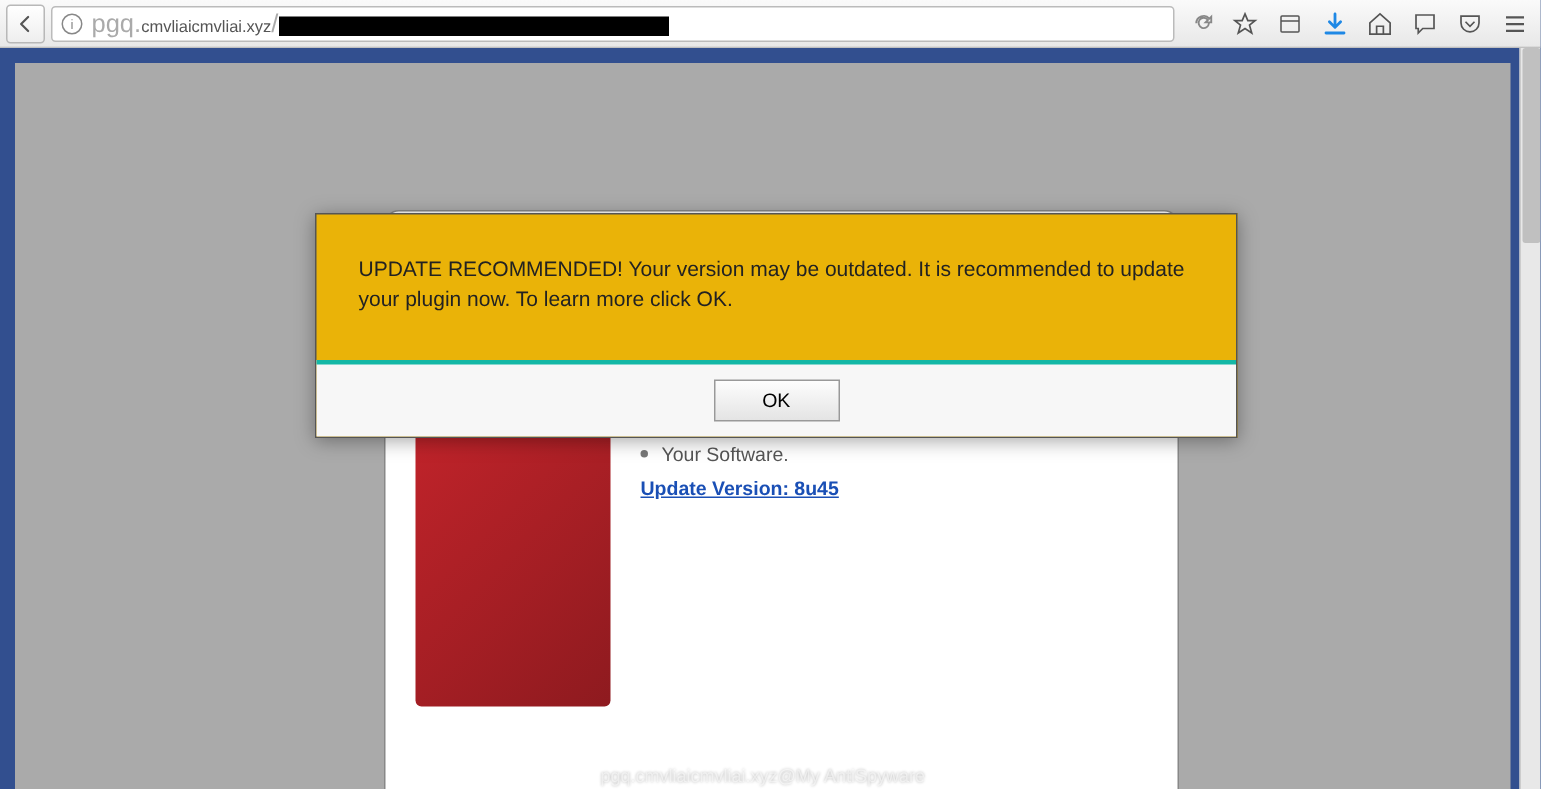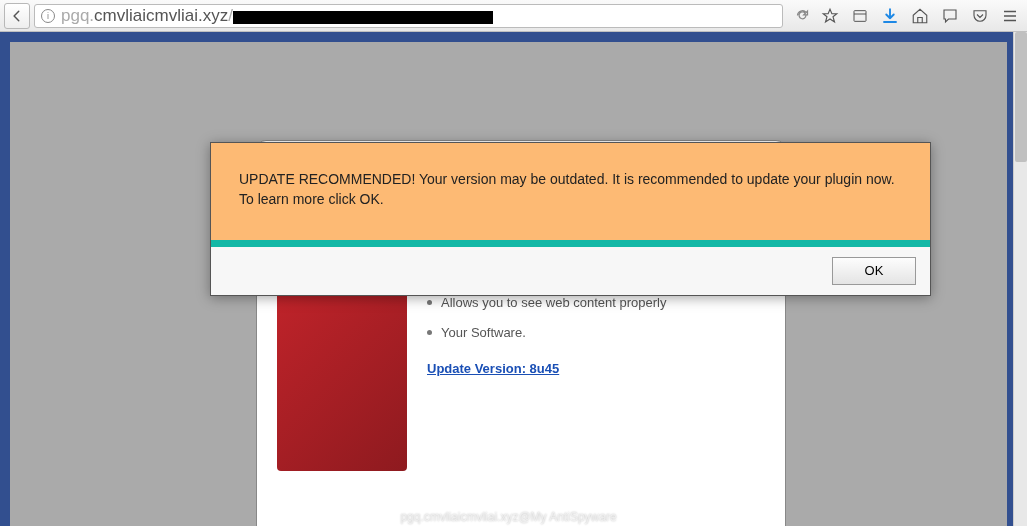--- a/index.html
+++ b/index.html
@@ -2,41 +2,41 @@
 <html><head>
 <meta charset="utf-8">
 <style>
 *{margin:0;padding:0;box-sizing:border-box;font-family:Arial,Helvetica,sans-serif}
 body{background:#3a5fa8;width:1027px;height:526px;overflow:hidden}
 .browser{background:#fff;height:100%;display:flex;flex-direction:column}
 .toolbar{height:32px;background:linear-gradient(#fafafa,#e8e8e8);border-bottom:1px solid #c0c0c0;display:flex;align-items:center;padding:0 4px;gap:4px}
 .back-btn{width:26px;height:26px;border:1px solid #b8b8b8;border-radius:3px;background:linear-gradient(#fff,#eee);display:flex;align-items:center;justify-content:center;cursor:pointer}
 .url-bar{flex:1;height:24px;border:1px solid #bbb;border-radius:3px;background:#fff;display:flex;align-items:center;padding:0 6px;font-size:13px;color:#888;gap:6px}
 .url-prefix{color:#aaa;font-size:17px}
-.url-main{color:#555;font-size:17px}
+.url-main{color:#555;font-size:11px}
 .url-redact{display:inline-block;width:260px;height:13px;background:#000;vertical-align:middle}
 .info-icon{width:14px;height:14px;border:1px solid #888;border-radius:50%;display:flex;align-items:center;justify-content:center;font-size:9px;color:#888}
 .tb-icon{width:26px;height:26px;display:flex;align-items:center;justify-content:center;color:#555;cursor:pointer;font-size:16px}
 .reload{width:22px;height:22px;display:flex;align-items:center;justify-content:center;color:#888;margin-left:4px}
 .viewport{flex:1;background:#324f8f;padding:10px 12px 0 10px;position:relative;overflow:hidden}
 .page{background:#aaa;height:100%;position:relative;margin-right:8px}
 .scrollbar{position:absolute;right:0;top:0;width:14px;height:100%;background:#e8e8e8;border-left:1px solid #ccc}
 .scrollbar-thumb{position:absolute;top:0;left:1px;width:12px;height:130px;background:#c0c0c0;border-radius:2px}
 .java-card{position:absolute;left:246px;top:98px;width:530px;height:420px;background:#fff;border:1px solid #888;border-radius:10px}
 .java-body{display:flex;padding:20px;gap:20px}
 .java-tile{width:130px;height:240px;background:linear-gradient(135deg,#c9252c,#8e1a1f);border-radius:4px;padding:14px 10px;color:#fff;font-family:Georgia,serif;margin-top:70px}
 .java-tile-text{font-size:34px;letter-spacing:-1px}
 .java-content{flex:1;padding-top:80px;font-size:13px;color:#555}
 .java-content ul{list-style:none}
 .java-content li{padding:6px 0 6px 14px;position:relative;line-height:1.35}
 .java-content li:before{content:"";position:absolute;left:0;top:12px;width:5px;height:5px;background:#777;border-radius:50%}
-.update-link{color:#1a4fb5;font-weight:bold;text-decoration:underline;font-size:13px;display:inline-block;margin-top:14px}
-.modal{position:absolute;left:200px;top:100px;width:721px;background:#fdba74;border:1px solid #555;box-shadow:0 2px 12px rgba(0,0,0,.35)}
+.update-link{color:#1a4fb5;font-weight:bold;text-decoration:underline;font-size:13px;display:inline-block;}
+.modal{position:absolute;left:200px;top:100px;width:615px;background:#eab308;border:1px solid #555;box-shadow:0 2px 12px rgba(0,0,0,.35)}
 .modal-body{padding:26px 28px 30px;font-size:14px;color:#222;line-height:1.45}
-.modal-footer{border-top:7px solid #14b8a6;padding:10px 14px;display:flex;justify-content:flex-end;background:#f7f7f7}
+.modal-footer{border-top:3px solid #14b8a6;padding:10px 14px;display:flex;justify-content:center;background:#f7f7f7}
 .ok-btn{width:84px;height:28px;background:linear-gradient(#fdfdfd,#e4e4e4);border:1px solid #999;font-size:13px;cursor:pointer}
 .watermark{position:absolute;bottom:2px;left:50%;transform:translateX(-50%);color:rgba(255,255,255,.55);font-size:12px;text-shadow:0 0 2px rgba(0,0,0,.3)}
 </style>
 </head>
 <body>
 
 <div class="browser">
 
   <div class="toolbar">
     <div class="back-btn">
@@ -97,21 +97,20 @@
     <div class="page">
 
       <div class="java-card">
         <div class="java-body">
           <div class="java-tile">
             <div class="java-tile-text">java</div>
           </div>
           <div class="java-content">
             <ul>
               <li>The latest Java version contains important enhancements to improve your computer performance</li>
-              <li>Allows you to see web content properly</li>
               <li>Your Software.</li>
             </ul>
             <a href="#" class="update-link">Update Version: 8u45</a>
           </div>
         </div>
 
       </div>
 
       <div class="modal">
         <div class="modal-body">UPDATE RECOMMENDED! Your version may be outdated. It is recommended to update your plugin now. To learn more click OK.</div>

